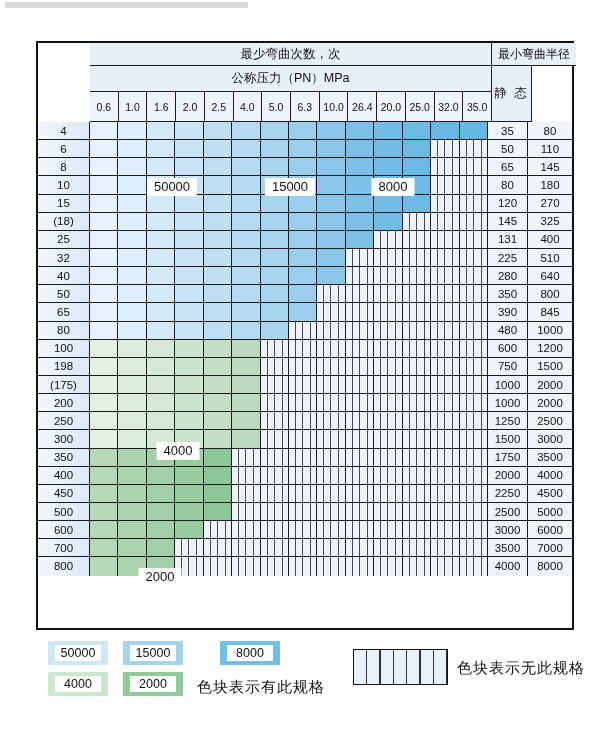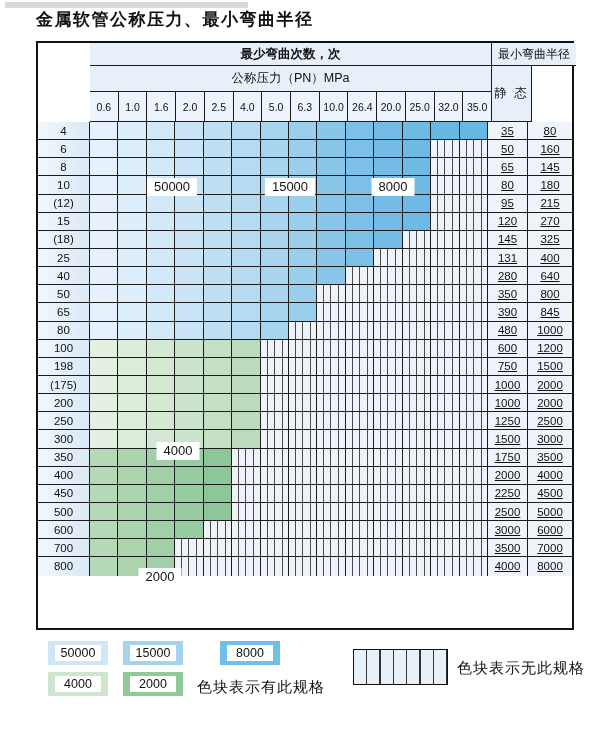--- a/index.html
+++ b/index.html
@@ -10,57 +10,56 @@
          letter-spacing:1.5px;font-family:"Liberation Serif", serif;}
   
   #tbl{position:absolute;left:36px;top:41px;width:538px;height:589px;
        border:2px solid #111;box-sizing:border-box;background:#fff;}
   .hrow{display:grid;grid-template-columns:52px 402px 40px 44px;grid-template-rows:23px 26px 30px;}
   .hcell{border-right:1px solid #1c1c1c;border-bottom:1px solid #1c1c1c;
          display:flex;align-items:center;justify-content:center;
          background:#e7f0f9;font-size:12.5px;}
   #dn-head{grid-column:1;grid-row:1/4;flex-direction:column;line-height:1.45;
            background:linear-gradient(to right,#f0f6fc,#dcebf7);}
-  #bend-head{grid-column:2;grid-row:1;font-weight:bold;}
+  #bend-head{grid-column:2;grid-row:1;}
   #radius-head{grid-column:3/5;grid-row:1;font-size:12px;border-right:none;}
   #pressure-head{grid-column:2;grid-row:2;}
   #pnum-row{grid-column:2;grid-row:3;display:grid;grid-template-columns:repeat(14,1fr);}
   #pnum-row .hcell{font-size:10.5px;background:#edf4fb;padding:0;}
   #static-head{grid-column:3;grid-row:2/4;font-size:12.5px;letter-spacing:2px;}
   #dynamic-head{grid-column:4;grid-row:2/4;font-size:12.5px;letter-spacing:2px;border-right:none;}
   
   .row{display:grid;grid-template-columns:52px repeat(14,1fr) 40px 44px;height:18.142px;}
   .cell{border-right:1px solid #1c1c1c;border-bottom:1px solid #1c1c1c;
         display:flex;align-items:center;justify-content:center;
         font-size:11.5px;box-sizing:border-box;overflow:hidden;}
   .row .cell:last-child{border-right:none;}
   .row:last-child .cell{border-bottom:none;}
   .dn-cell{background:linear-gradient(to right,#f2f7fc,#d9e9f6);}
-  .val-cell{background:#eef4fa;text-decoration:underline;}
+  .val-cell{background:#eef4fa;}
   .hatch{background-image:repeating-linear-gradient(to right,#eef3f9 0px,#eef3f9 6.2px,#4a4a4a 6.2px,#4a4a4a 7.2px);
          background-color:#eef3f9;}
   
   .overlay{position:absolute;transform:translate(-50%,-50%);background:#ffffff;
            padding:1px 7px;font-size:13px;line-height:16px;}
   
   .swatch{position:absolute;width:60px;height:24px;display:flex;align-items:center;justify-content:center;}
   .swatch .inner{background:#ffffff;width:46px;height:16px;display:flex;align-items:center;
                  justify-content:center;font-size:12.5px;}
   .legend-text{position:absolute;font-size:15px;letter-spacing:1px;}
   #legend-hatch{position:absolute;left:353px;top:649px;width:95px;height:36px;
                 border:1.5px solid #111;box-sizing:border-box;
                 background-image:repeating-linear-gradient(to right,#e9f1f8 0px,#e9f1f8 12.1px,#333 12.1px,#333 13.3px);
                 background-color:#e9f1f8;}
 </style>
 </head>
 <body>
 
 <div id="page">
   <div id="top-strip"></div>
-  <div id="title">金属软管公称压力、最小弯曲半径</div>
 
   <div id="tbl">
     <div class="hrow">
       <div class="hcell" id="bend-head">最少弯曲次数，次</div>
       <div class="hcell" id="pressure-head">公称压力（PN）MPa</div>
       <div class="hcell" id="radius-head">最小弯曲半径</div>
       <div id="pnum-row">
           <div class="hcell">0.6</div>
           <div class="hcell">1.0</div>
           <div class="hcell">1.6</div>
@@ -108,21 +107,21 @@
           <div class="cell" style="background: rgb(181, 218, 241);"></div>
           <div class="cell" style="background: rgb(169, 212, 238);"></div>
           <div class="cell" style="background: rgb(155, 205, 236);"></div>
           <div class="cell" style="background: rgb(138, 198, 233);"></div>
           <div class="cell" style="background: rgb(125, 192, 231);"></div>
           <div class="cell" style="background: rgb(116, 188, 230);"></div>
           <div class="cell" style="background: rgb(109, 186, 229);"></div>
           <div class="cell hatch"></div>
           <div class="cell hatch"></div>
           <div class="cell val-cell">50</div>
-          <div class="cell val-cell">160</div>
+          <div class="cell val-cell">110</div>
         </div>
         <div class="row">
           <div class="cell dn-cell">8</div>
           <div class="cell" style="background: rgb(230, 241, 251);"></div>
           <div class="cell" style="background: rgb(221, 237, 249);"></div>
           <div class="cell" style="background: rgb(212, 233, 247);"></div>
           <div class="cell" style="background: rgb(203, 228, 245);"></div>
           <div class="cell" style="background: rgb(193, 223, 243);"></div>
           <div class="cell" style="background: rgb(181, 218, 241);"></div>
           <div class="cell" style="background: rgb(169, 212, 238);"></div>
@@ -149,54 +148,35 @@
           <div class="cell" style="background: rgb(138, 198, 233);"></div>
           <div class="cell" style="background: rgb(125, 192, 231);"></div>
           <div class="cell" style="background: rgb(116, 188, 230);"></div>
           <div class="cell" style="background: rgb(109, 186, 229);"></div>
           <div class="cell hatch"></div>
           <div class="cell hatch"></div>
           <div class="cell val-cell">80</div>
           <div class="cell val-cell">180</div>
         </div>
         <div class="row">
-          <div class="cell dn-cell">(12)</div>
+          <div class="cell dn-cell">15</div>
           <div class="cell" style="background: rgb(230, 241, 251);"></div>
           <div class="cell" style="background: rgb(221, 237, 249);"></div>
           <div class="cell" style="background: rgb(212, 233, 247);"></div>
           <div class="cell" style="background: rgb(203, 228, 245);"></div>
           <div class="cell" style="background: rgb(193, 223, 243);"></div>
           <div class="cell" style="background: rgb(181, 218, 241);"></div>
           <div class="cell" style="background: rgb(169, 212, 238);"></div>
           <div class="cell" style="background: rgb(155, 205, 236);"></div>
           <div class="cell" style="background: rgb(138, 198, 233);"></div>
           <div class="cell" style="background: rgb(125, 192, 231);"></div>
           <div class="cell" style="background: rgb(116, 188, 230);"></div>
           <div class="cell" style="background: rgb(109, 186, 229);"></div>
           <div class="cell hatch"></div>
           <div class="cell hatch"></div>
-          <div class="cell val-cell">95</div>
-          <div class="cell val-cell">215</div>
-        </div>
-        <div class="row">
-          <div class="cell dn-cell">15</div>
-          <div class="cell" style="background: rgb(230, 241, 251);"></div>
-          <div class="cell" style="background: rgb(221, 237, 249);"></div>
-          <div class="cell" style="background: rgb(212, 233, 247);"></div>
-          <div class="cell" style="background: rgb(203, 228, 245);"></div>
-          <div class="cell" style="background: rgb(193, 223, 243);"></div>
-          <div class="cell" style="background: rgb(181, 218, 241);"></div>
-          <div class="cell" style="background: rgb(169, 212, 238);"></div>
-          <div class="cell" style="background: rgb(155, 205, 236);"></div>
-          <div class="cell" style="background: rgb(138, 198, 233);"></div>
-          <div class="cell" style="background: rgb(125, 192, 231);"></div>
-          <div class="cell" style="background: rgb(116, 188, 230);"></div>
-          <div class="cell" style="background: rgb(109, 186, 229);"></div>
-          <div class="cell hatch"></div>
-          <div class="cell hatch"></div>
           <div class="cell val-cell">120</div>
           <div class="cell val-cell">270</div>
         </div>
         <div class="row">
           <div class="cell dn-cell">(18)</div>
           <div class="cell" style="background: rgb(230, 241, 251);"></div>
           <div class="cell" style="background: rgb(221, 237, 249);"></div>
           <div class="cell" style="background: rgb(212, 233, 247);"></div>
           <div class="cell" style="background: rgb(203, 228, 245);"></div>
           <div class="cell" style="background: rgb(193, 223, 243);"></div>
@@ -223,20 +203,39 @@
           <div class="cell" style="background: rgb(169, 212, 238);"></div>
           <div class="cell" style="background: rgb(155, 205, 236);"></div>
           <div class="cell" style="background: rgb(138, 198, 233);"></div>
           <div class="cell" style="background: rgb(125, 192, 231);"></div>
           <div class="cell hatch"></div>
           <div class="cell hatch"></div>
           <div class="cell hatch"></div>
           <div class="cell hatch"></div>
           <div class="cell val-cell">131</div>
           <div class="cell val-cell">400</div>
+        </div>
+        <div class="row">
+          <div class="cell dn-cell">32</div>
+          <div class="cell" style="background: rgb(230, 241, 251);"></div>
+          <div class="cell" style="background: rgb(221, 237, 249);"></div>
+          <div class="cell" style="background: rgb(212, 233, 247);"></div>
+          <div class="cell" style="background: rgb(203, 228, 245);"></div>
+          <div class="cell" style="background: rgb(193, 223, 243);"></div>
+          <div class="cell" style="background: rgb(181, 218, 241);"></div>
+          <div class="cell" style="background: rgb(169, 212, 238);"></div>
+          <div class="cell" style="background: rgb(155, 205, 236);"></div>
+          <div class="cell" style="background: rgb(138, 198, 233);"></div>
+          <div class="cell hatch"></div>
+          <div class="cell hatch"></div>
+          <div class="cell hatch"></div>
+          <div class="cell hatch"></div>
+          <div class="cell hatch"></div>
+          <div class="cell val-cell">225</div>
+          <div class="cell val-cell">510</div>
         </div>
         <div class="row">
           <div class="cell dn-cell">40</div>
           <div class="cell" style="background: rgb(230, 241, 251);"></div>
           <div class="cell" style="background: rgb(221, 237, 249);"></div>
           <div class="cell" style="background: rgb(212, 233, 247);"></div>
           <div class="cell" style="background: rgb(203, 228, 245);"></div>
           <div class="cell" style="background: rgb(193, 223, 243);"></div>
           <div class="cell" style="background: rgb(181, 218, 241);"></div>
           <div class="cell" style="background: rgb(169, 212, 238);"></div>

